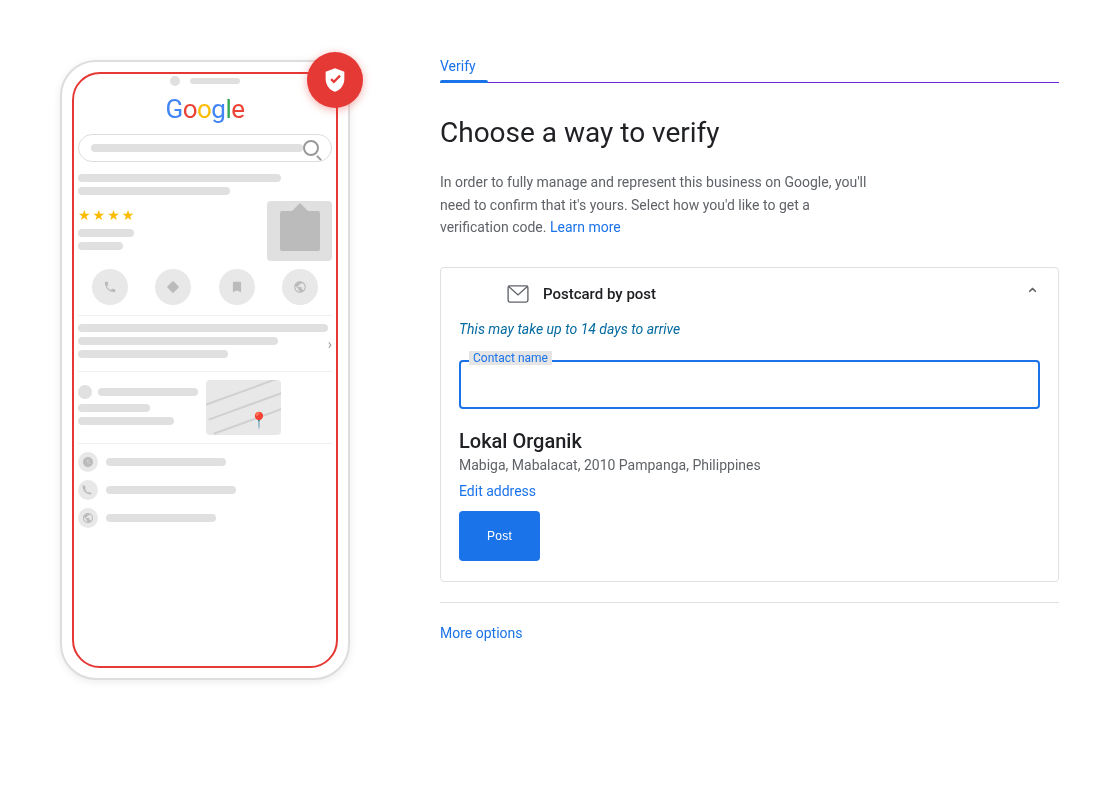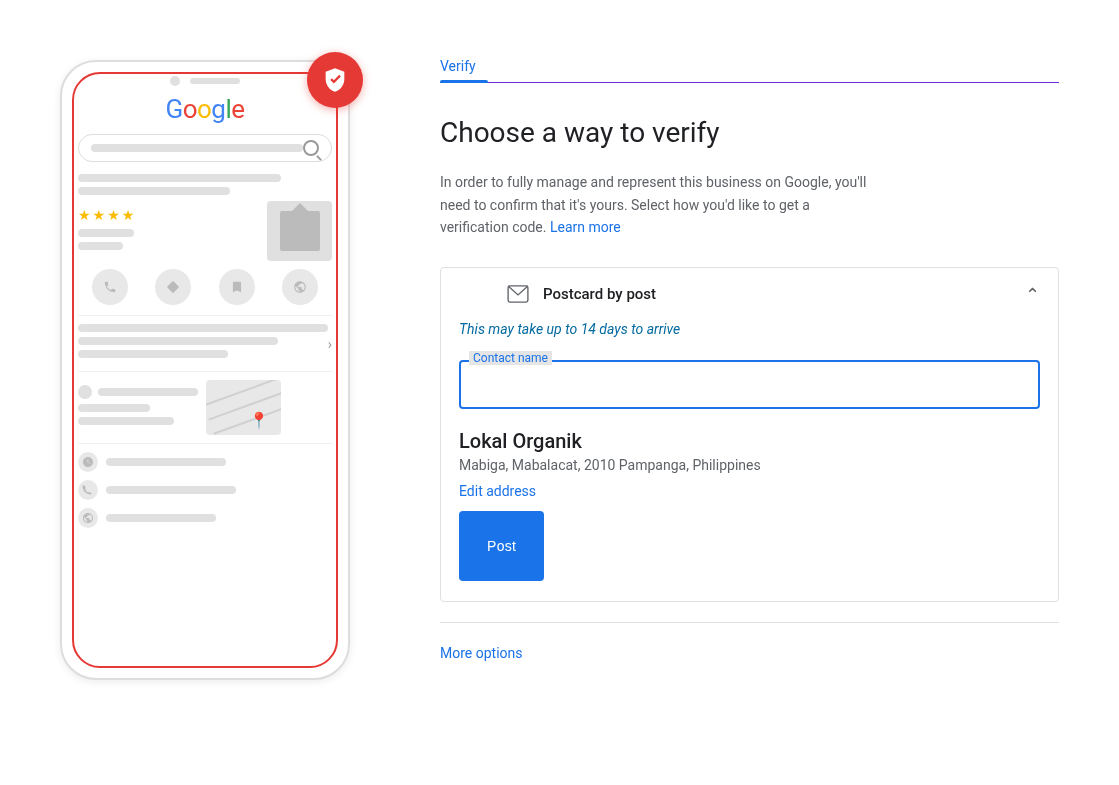--- a/index.html
+++ b/index.html
@@ -432,22 +432,22 @@
       display: inline-block;
       margin-bottom: 12px;
     }
 
     
     .post-button {
       background: #1a73e8;
       color: #fff;
       border: none;
       border-radius: 4px;
-      padding: 27px 28px;
-      font-size: 14px;
+      padding: 18px 28px;
+      font-size: 12px;
       font-weight: 500;
       cursor: pointer;
       letter-spacing: 0.3px;
     }
 
     
     .section-divider {
       height: 1px;
       background: #e0e0e0;
       margin: 20px 0;

